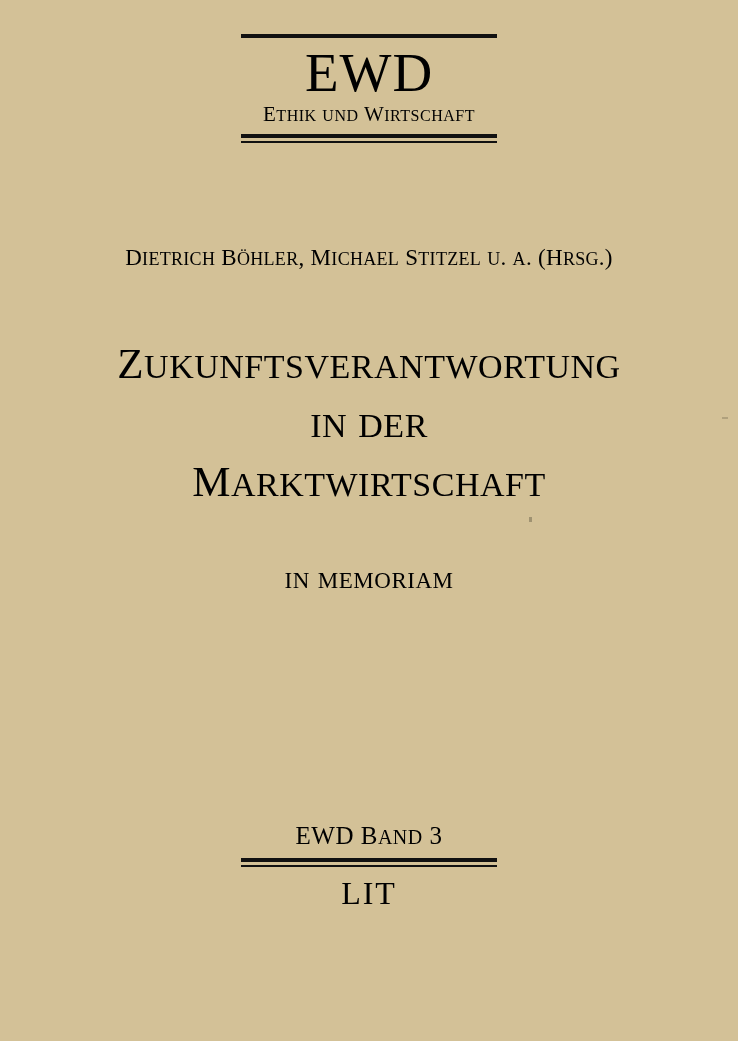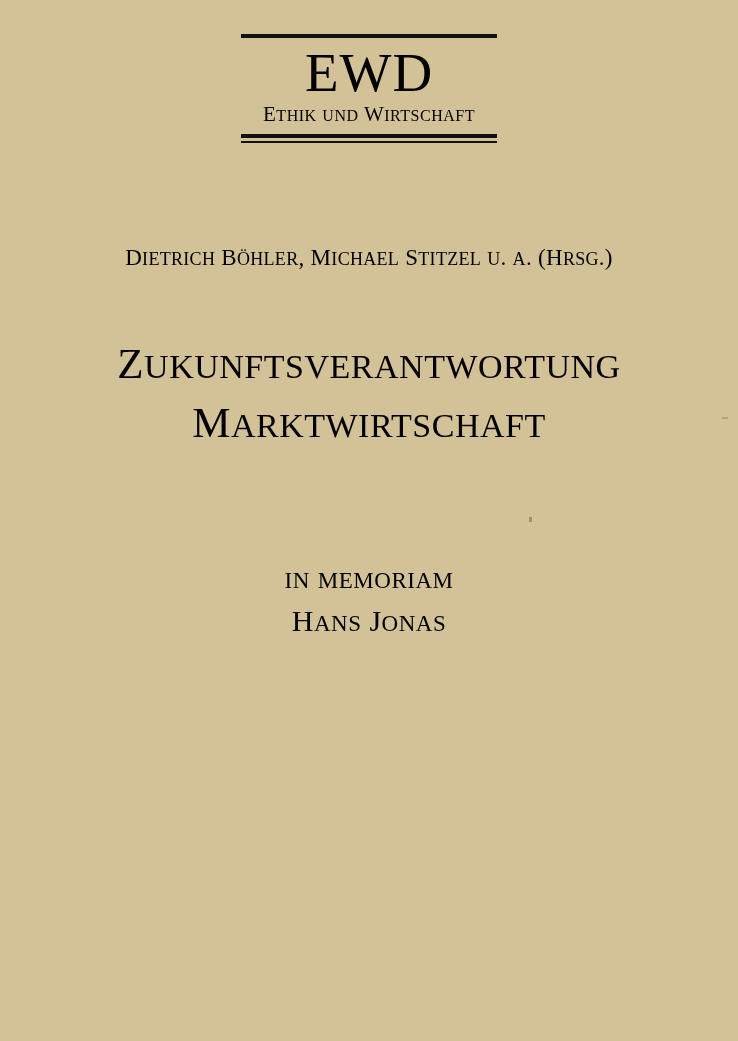--- a/index.html
+++ b/index.html
@@ -156,25 +156,31 @@
     <div class="series-abbr">EWD</div>
     <div class="series-line"><span>E</span><span style="font-size:16px">T</span><span style="font-size:16px">H</span><span style="font-size:16px">I</span><span style="font-size:16px">K</span> <span style="font-size:16px">U</span><span style="font-size:16px">N</span><span style="font-size:16px">D</span> <span>W</span><span style="font-size:16px">I</span><span style="font-size:16px">R</span><span style="font-size:16px">T</span><span style="font-size:16px">S</span><span style="font-size:16px">C</span><span style="font-size:16px">H</span><span style="font-size:16px">A</span><span style="font-size:16px">F</span><span style="font-size:16px">T</span></div>
     <div class="rule-bottom-thick"></div>
     <div class="rule-bottom-thin"></div>
   </div>
 
   <div class="editors"><span>D</span><span style="font-size:18px">I</span><span style="font-size:18px">E</span><span style="font-size:18px">T</span><span style="font-size:18px">R</span><span style="font-size:18px">I</span><span style="font-size:18px">C</span><span style="font-size:18px">H</span> <span>B</span><span style="font-size:18px">Ö</span><span style="font-size:18px">H</span><span style="font-size:18px">L</span><span style="font-size:18px">E</span><span style="font-size:18px">R</span>, <span>M</span><span style="font-size:18px">I</span><span style="font-size:18px">C</span><span style="font-size:18px">H</span><span style="font-size:18px">A</span><span style="font-size:18px">E</span><span style="font-size:18px">L</span> <span>S</span><span style="font-size:18px">T</span><span style="font-size:18px">I</span><span style="font-size:18px">T</span><span style="font-size:18px">Z</span><span style="font-size:18px">E</span><span style="font-size:18px">L</span> <span style="font-size:18px">U</span>. <span style="font-size:18px">A</span>. (<span>H</span><span style="font-size:18px">R</span><span style="font-size:18px">S</span><span style="font-size:18px">G</span>.)</div>
 
   <div class="title-block">
     <div class="title-line"><span>Z</span><span style="font-size:34px">U</span><span style="font-size:34px">K</span><span style="font-size:34px">U</span><span style="font-size:34px">N</span><span style="font-size:34px">F</span><span style="font-size:34px">T</span><span style="font-size:34px">S</span><span style="font-size:34px">V</span><span style="font-size:34px">E</span><span style="font-size:34px">R</span><span style="font-size:34px">A</span><span style="font-size:34px">N</span><span style="font-size:34px">T</span><span style="font-size:34px">W</span><span style="font-size:34px">O</span><span style="font-size:34px">R</span><span style="font-size:34px">T</span><span style="font-size:34px">U</span><span style="font-size:34px">N</span><span style="font-size:34px">G</span></div>
+    <div class="title-line"><span style="font-size:34px">I</span><span style="font-size:34px">N</span> <span style="font-size:34px">D</span><span style="font-size:34px">E</span><span style="font-size:34px">R</span></div>
     <div class="title-line"><span>M</span><span style="font-size:34px">A</span><span style="font-size:34px">R</span><span style="font-size:34px">K</span><span style="font-size:34px">T</span><span style="font-size:34px">W</span><span style="font-size:34px">I</span><span style="font-size:34px">R</span><span style="font-size:34px">T</span><span style="font-size:34px">S</span><span style="font-size:34px">C</span><span style="font-size:34px">H</span><span style="font-size:34px">A</span><span style="font-size:34px">F</span><span style="font-size:34px">T</span></div>
   </div>
 
   <div class="dedication">
     <div class="dedication-line"><span style="font-size:23px">I</span><span style="font-size:23px">N</span> <span style="font-size:23px">M</span><span style="font-size:23px">E</span><span style="font-size:23px">M</span><span style="font-size:23px">O</span><span style="font-size:23px">R</span><span style="font-size:23px">I</span><span style="font-size:23px">A</span><span style="font-size:23px">M</span></div>
-    <div class="dedication-line"><span>H</span><span style="font-size:23px">A</span><span style="font-size:23px">N</span><span style="font-size:23px">S</span> <span>J</span><span style="font-size:23px">O</span><span style="font-size:23px">N</span><span style="font-size:23px">A</span><span style="font-size:23px">S</span></div>
   </div>
 
+  <div class="bottom-block">
+    <div class="volume"><span>E</span><span>W</span><span>D</span> <span>B</span><span style="font-size:20px">A</span><span style="font-size:20px">N</span><span style="font-size:20px">D</span> 3</div>
+    <div class="pub-rule-thick"></div>
+    <div class="pub-rule-thin"></div>
+    <div class="publisher">LIT</div>
+  </div>
 
   <div class="speck speck-a"></div>
   <div class="speck speck-b"></div>
 
 </div>
 
 </body></html>

